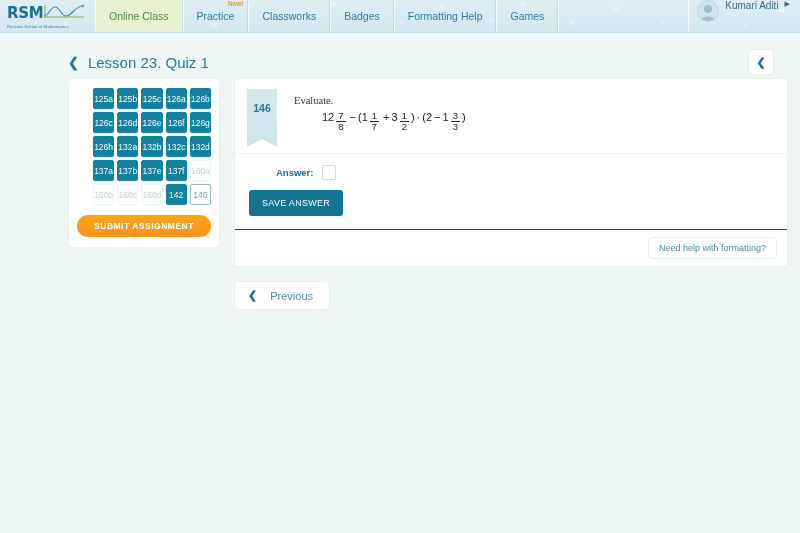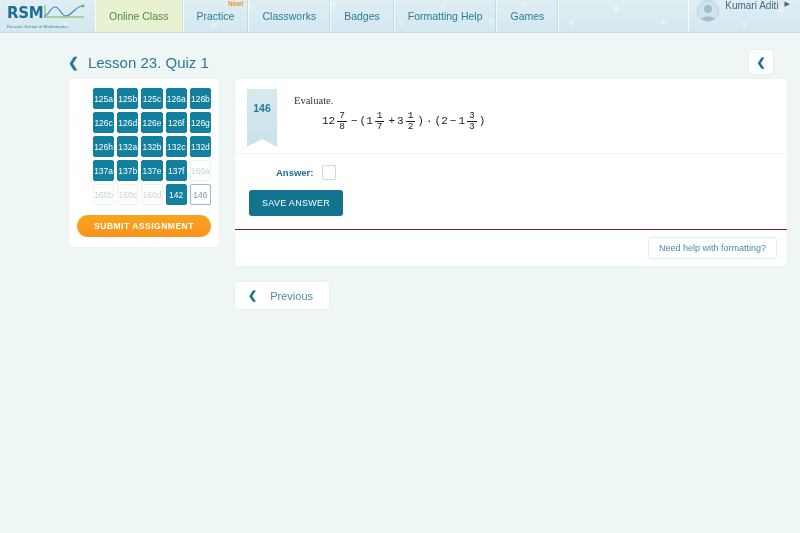--- a/index.html
+++ b/index.html
@@ -139,23 +139,23 @@
     content: ""; position: absolute; left: 0; bottom: -8px;
     border-left: 15px solid #cde3ea; border-right: 15px solid #cde3ea;
     border-bottom: 8px solid transparent;
   }
   .qtext { padding-left: 17px; padding-top: 6px; flex: 1; }
   .prompt {
     font-family: "Liberation Serif", serif;
     font-size: 10.5px; color: #333; margin-bottom: 5px;
   }
   .expr {
-    font-family: Liberation Mono, monospace;
+    font-family: Liberation Sans, sans-serif;
     font-size: 11px; color: #222;
-    display: flex; align-items: center; padding-left: 28px;
+    display: flex; padding-left: 28px;
   }
   .frac {
     display: inline-flex; flex-direction: column; align-items: center;
     vertical-align: middle; margin: 0 2px; line-height: 1.05;
   }
   .frac .num { font-size: 9.5px; padding: 0 2px; }
   .frac .den { font-size: 9.5px; padding: 0 2px; border-top: 1px solid #222; }
   .op { margin: 0 2px; }
 
   .answer-row {

